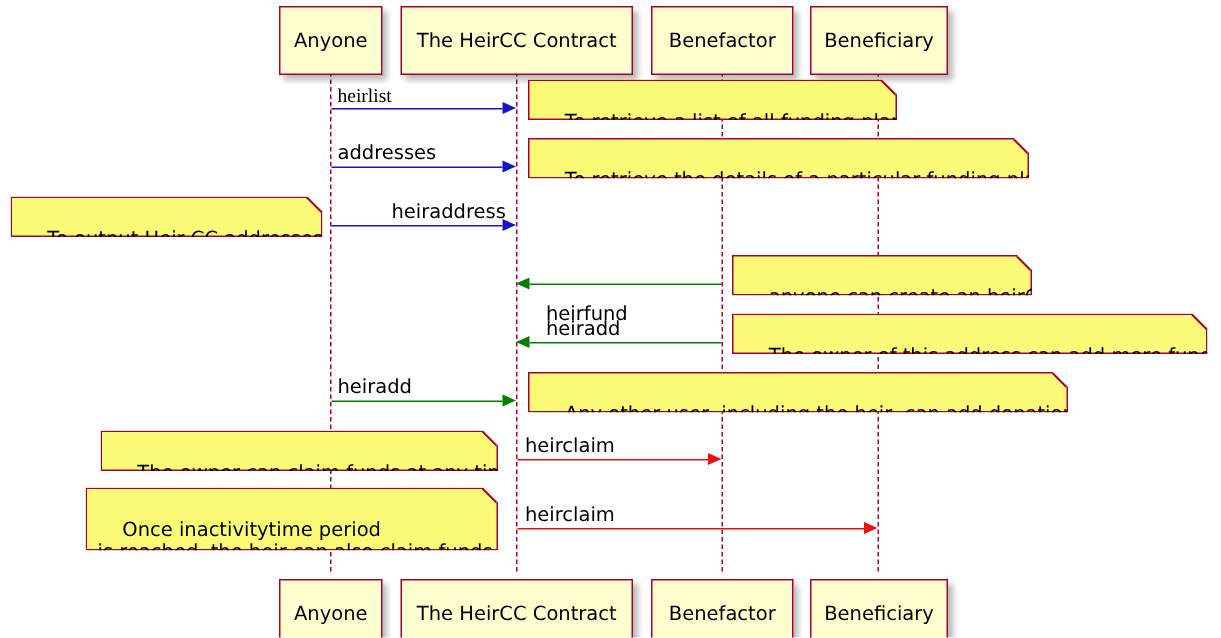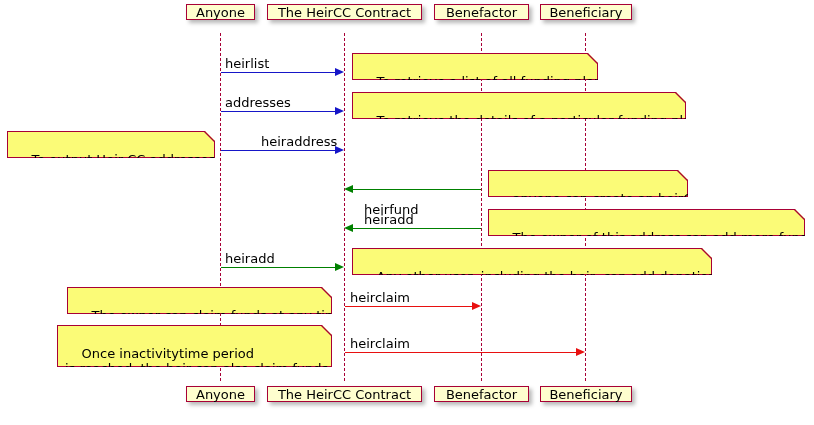--- a/index.html
+++ b/index.html
@@ -26,21 +26,21 @@
     position: absolute;
     box-sizing: border-box;
     background: #FEFECE;
     border: 1.5px solid #A80036;
     color: #000000;
     font-size: 13px;
     line-height: 1;
     display: flex;
     align-items: center;
     justify-content: center;
-    height: 16px;
+    height: 46px;
     box-shadow: 3px 3px 4px rgba(0,0,0,0.28);
     white-space: nowrap;
   }
 
   
   .lifeline {
     position: absolute;
     width: 0;
     border-left: 1.4px dashed #A80036;
   }
@@ -151,21 +151,21 @@
   <div class="participant" style="left:267px; top:386px; width:155px;">
     <span>The HeirCC Contract</span>
   </div>
   <div class="participant" style="left:434px; top:386px; width:95px;">
     <span>Benefactor</span>
   </div>
   <div class="participant" style="left:540px; top:386px; width:92px;">
     <span>Beneficiary</span>
   </div>
 
-  <div class="msg-label" style="left:225px; top:57px;">heirlist</div>
+  <div class="msg-label" style="left:225px; top:57px;font-family:Liberation Serif, serif;">heirlist</div>
   <div class="msg-line blue" style="left:221px; top:72px; width:114px;"></div>
   <div class="arrow-head right blue" style="left:335px; top:67.5px;"></div>
   <div class="note" style="left:352px; top:53px; width:246px; height:27px;">
     <span>To retrieve a list of all funding plans</span>
     <span class="note-fold"></span>
   </div>
 
   <div class="msg-label" style="left:225px; top:96px;">addresses</div>
   <div class="msg-line blue" style="left:221px; top:111px; width:114px;"></div>
   <div class="arrow-head right blue" style="left:335px; top:106.5px;"></div>

